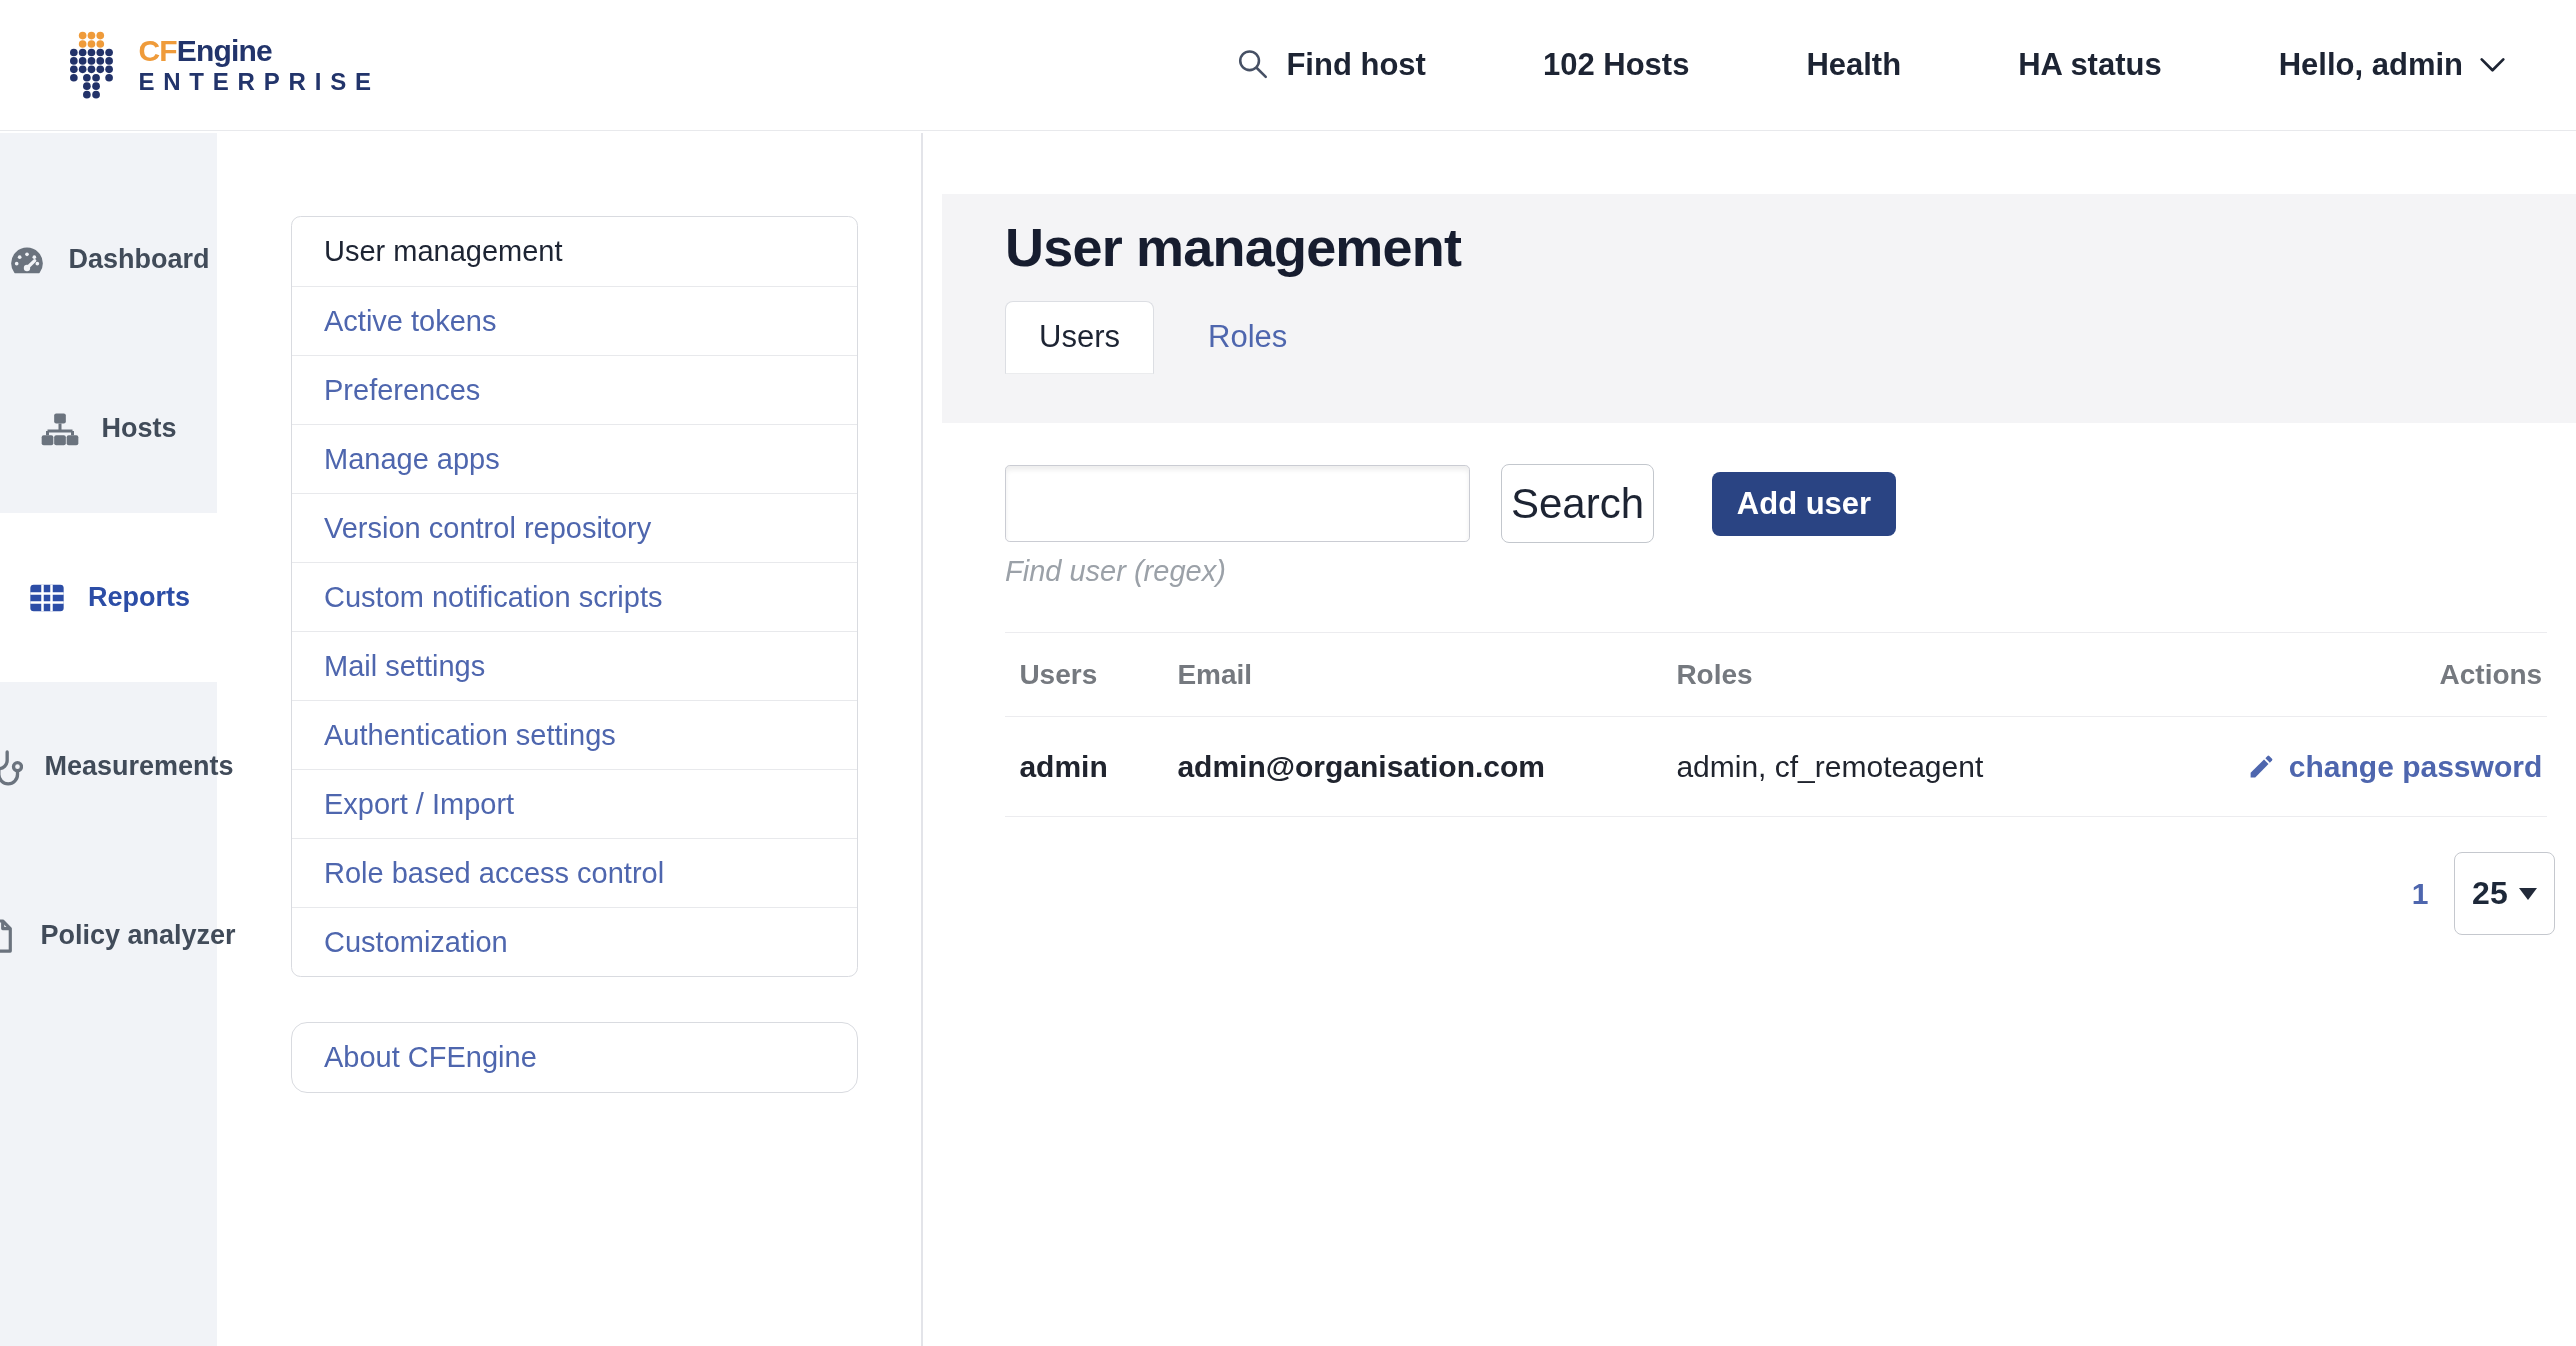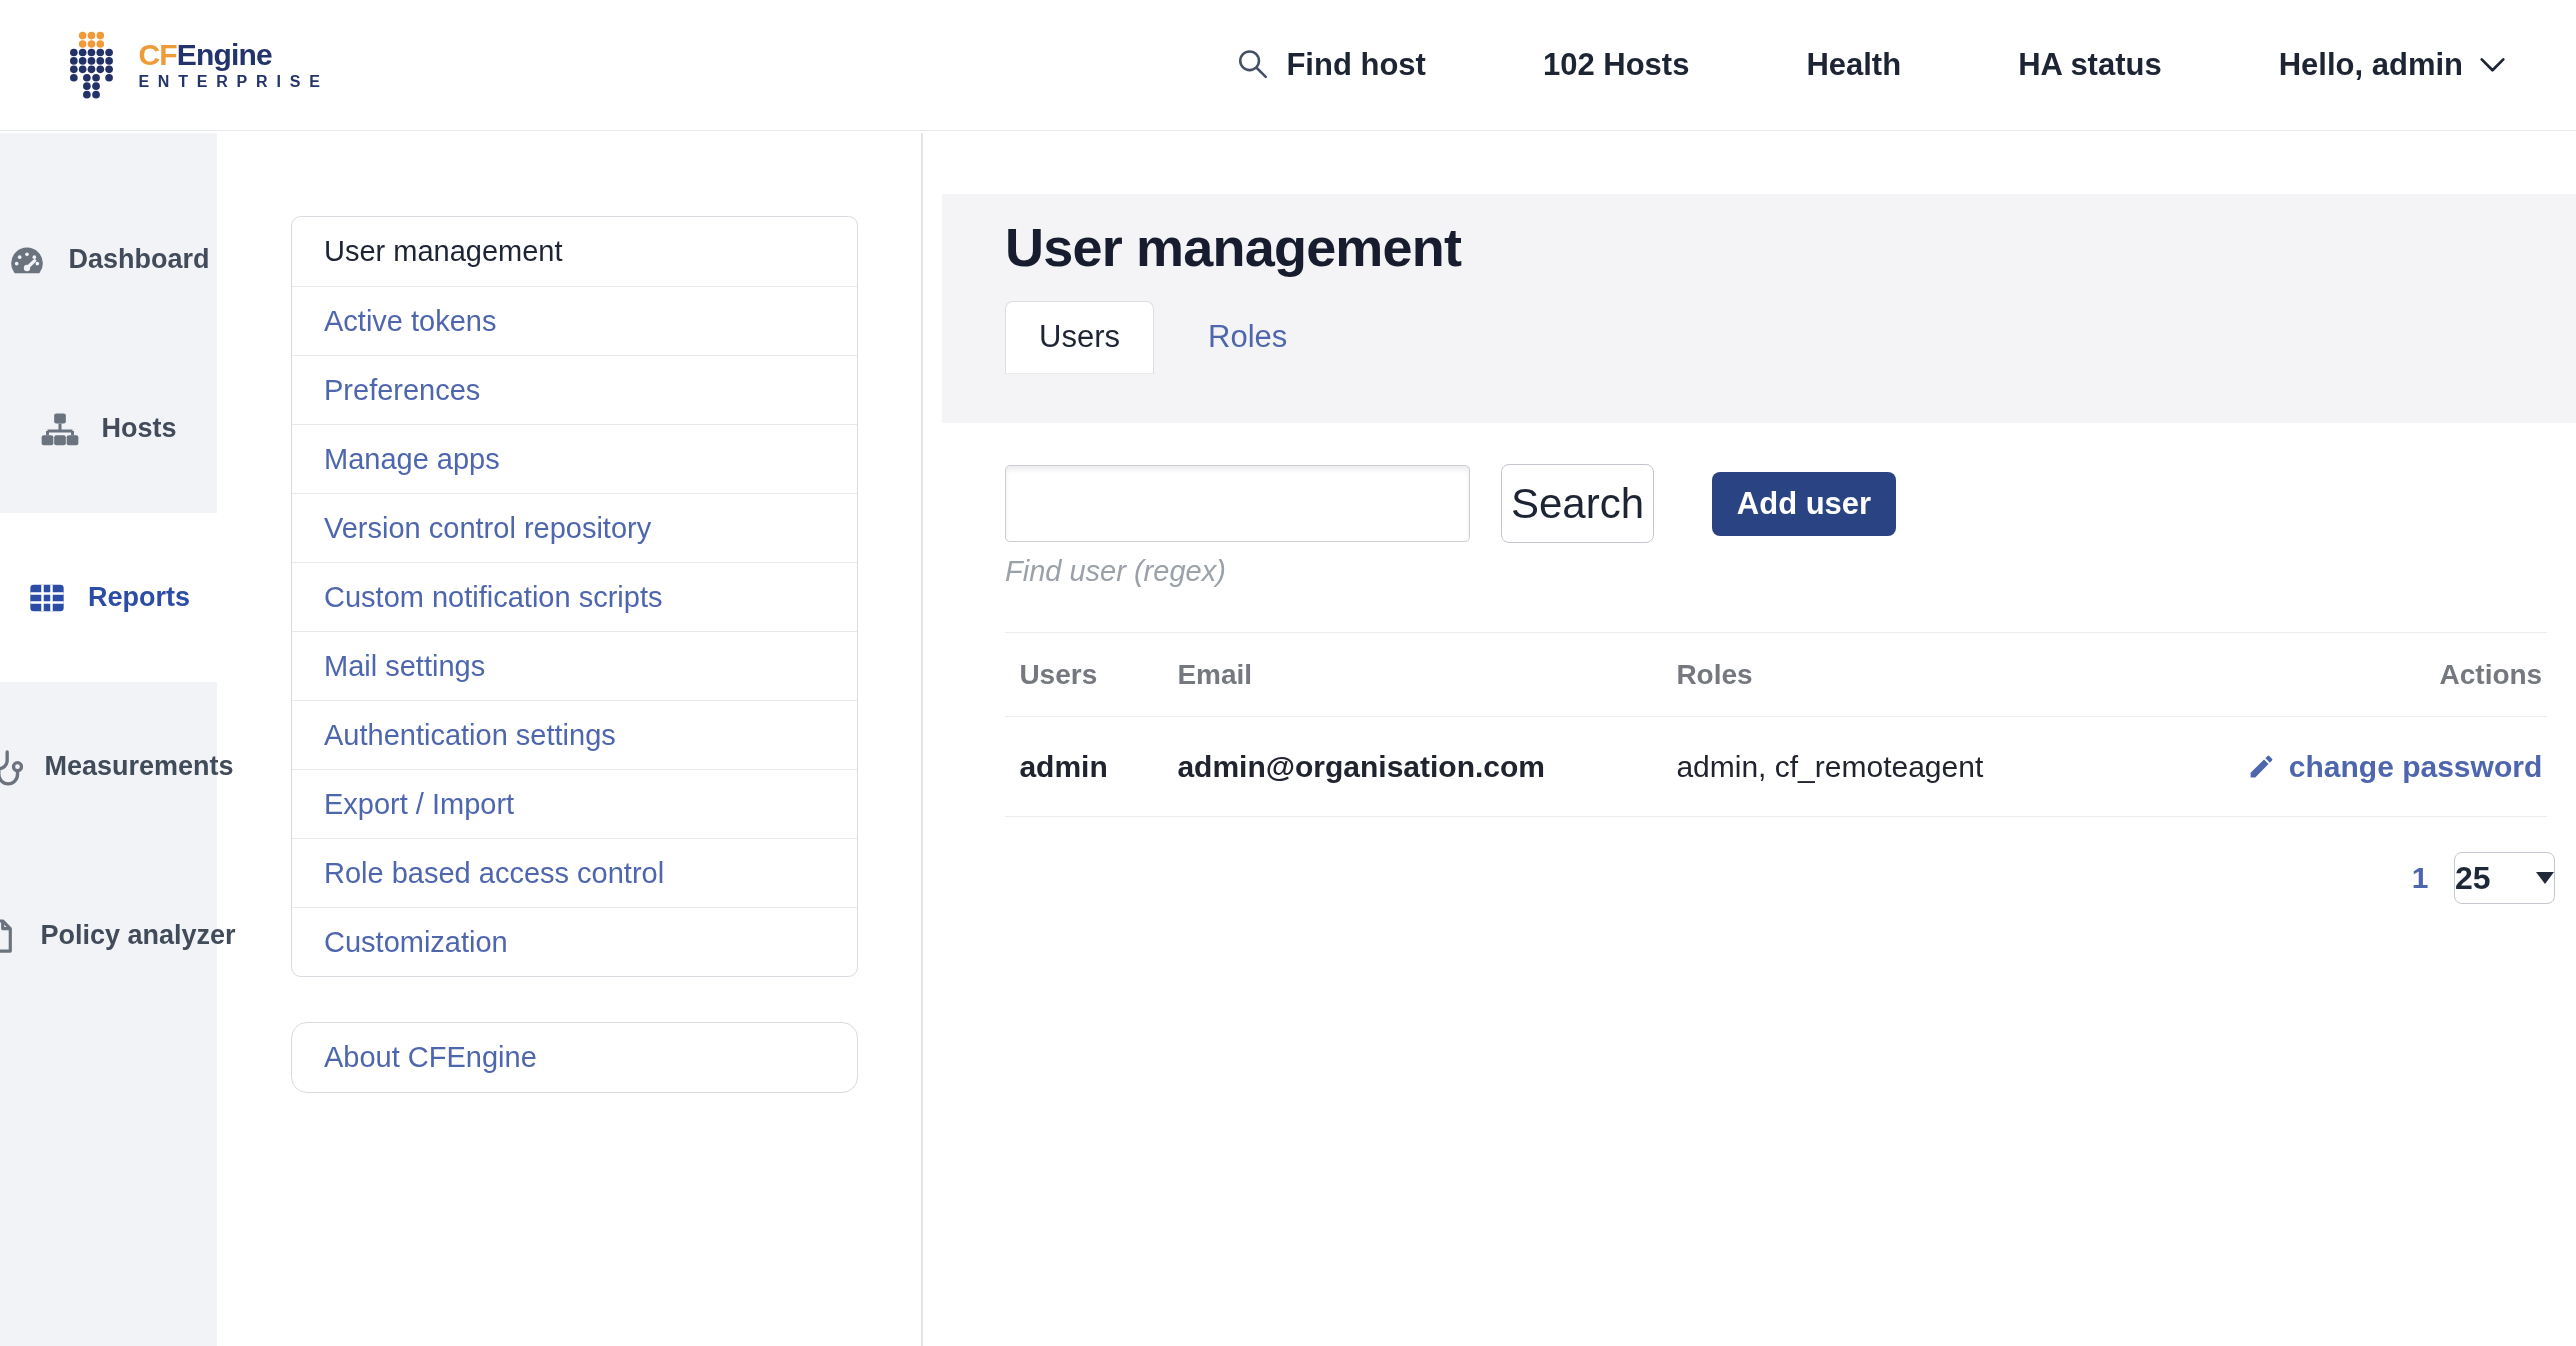--- a/index.html
+++ b/index.html
@@ -11,21 +11,21 @@
 
   
   .header { position: absolute; top: 0; left: 0; right: 0; height: 131px; background: #fff;
             border-bottom: 1.6px solid #e8e9ec; display: flex; align-items: center;
             justify-content: space-between; padding: 0 70px; }
   .logo { display: flex; align-items: center; gap: 22.4px; cursor: pointer; }
   .logo-mark svg { display: block; }
   .logo-line1 { font-size: 30px; font-weight: 700; letter-spacing: -0.8px; line-height: 1; }
   .logo-cf { color: #ef9b3a; }
   .logo-engine { color: #22346b; }
-  .logo-line2 { font-size: 16px; color: #22346b; letter-spacing: 8.8px; font-weight: 700; margin-top: 4.8px; line-height: 1; }
+  .logo-line2 { font-size: 24px; color: #22346b; letter-spacing: 8.8px; font-weight: 700; margin-top: 4.8px; line-height: 1; }
   .hnav { display: flex; align-items: center; gap: 117px; }
   .hnav-item { display: flex; align-items: center; gap: 16px; font-size: 31px; font-weight: 700;
                color: #1d2433; cursor: pointer; white-space: nowrap; }
   .hicon { color: #465064; display: flex; }
 
   
   .sidebar { position: absolute; top: 133px; left: 0; width: 217px; bottom: 0;
              background: #f1f3f7; padding-top: 42px; }
   .snav-item { height: 169px; display: flex; flex-direction: row; align-items: center;
                justify-content: center; gap: 21px; cursor: pointer; }
@@ -74,22 +74,22 @@
            color: #75797f; font-size: 28px; font-weight: 700; }
   .tbody { height: 100px; border-bottom: 1.6px solid #ececef; font-size: 30px; color: #20242e; }
   .th-actions { text-align: right; padding-right: 4.8px; }
   .cell-user, .cell-email { font-weight: 700; }
   .cell-actions { display: flex; justify-content: flex-end; align-items: center; gap: 12.8px;
                   color: #4e66ae; font-weight: 700; padding-right: 4.8px; cursor: pointer; }
   .pencil { display: flex; color: #4e66ae; }
 
   .pagination { position: absolute; top: 719px; right: 21px; display: flex; align-items: center; gap: 25.6px; }
   .pg-num { font-size: 30px; color: #4e66ae; font-weight: 700; cursor: pointer; }
-  .pg-size { width: 101px; height: 52px; border: 1.6px solid #c5c8ce; border-radius: 8px; background: #fff;
-             display: flex; align-items: center; justify-content: space-between; gap: 11.2px; font-size: 32px;
+  .pg-size { width: 101px; height: 83px; border: 1.6px solid #c5c8ce; border-radius: 8px; background: #fff;
+             display: flex; align-items: center; justify-content: center; gap: 11.2px; font-size: 32px;
              font-weight: 700; color: #1d2839; cursor: pointer; }
   .caret-down { width: 0; height: 0; border-left: 9.6px solid transparent; border-right: 9.6px solid transparent;
                 border-top: 12px solid #222a3a; }
 </style>
 </head>
 <body>
 
 <div class="page">
 
   <div class="header">

